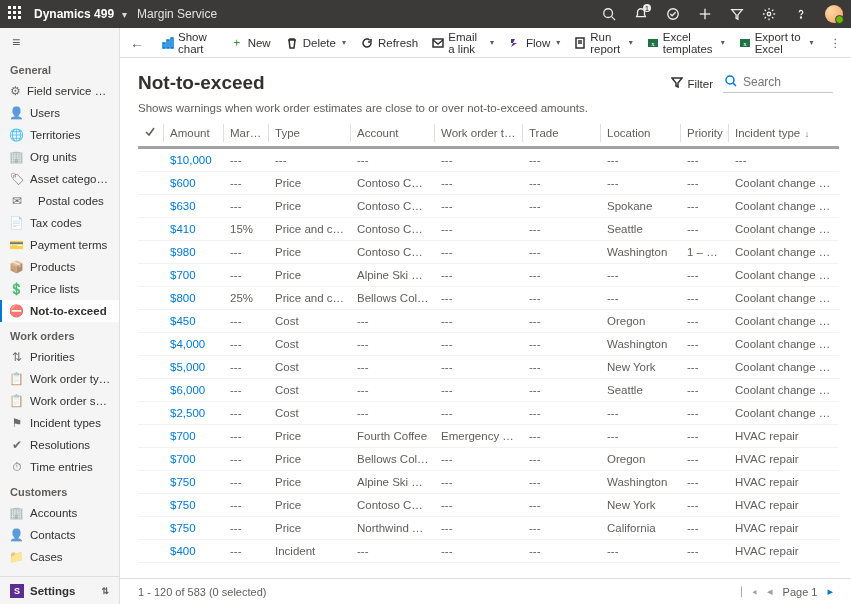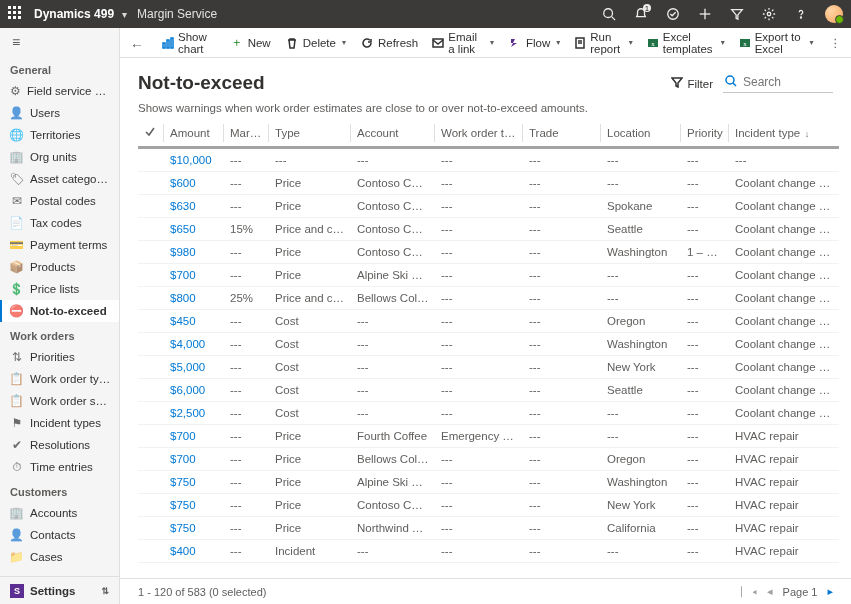--- a/index.html
+++ b/index.html
@@ -276,21 +276,21 @@
         <div class="nav-item">
           <span class="nav-icon">🏢</span>
           <span style="overflow: hidden; text-overflow: ellipsis;">Org units</span>
         </div>
         <div class="nav-item">
           <span class="nav-icon">🏷</span>
           <span style="overflow: hidden; text-overflow: ellipsis;">Asset categories</span>
         </div>
         <div class="nav-item">
           <span class="nav-icon">✉</span>
-          <span style="overflow: hidden; text-overflow: ellipsis;">Postal codes</span>
+          <span style="overflow: hidden; text-overflow: ellipsis; margin-left: 8px;">Postal codes</span>
         </div>
         <div class="nav-item">
           <span class="nav-icon">📄</span>
           <span style="overflow: hidden; text-overflow: ellipsis;">Tax codes</span>
         </div>
         <div class="nav-item">
           <span class="nav-icon">💳</span>
           <span style="overflow: hidden; text-overflow: ellipsis;">Payment terms</span>
         </div>
         <div class="nav-item">
@@ -530,21 +530,21 @@
               <td>Price</td>
               <td>Contoso Corp.</td>
               <td>---</td>
               <td>---</td>
               <td>Spokane</td>
               <td>---</td>
               <td>Coolant change and disposal</td>
             </tr>
             <tr>
               <td class="check-col"></td>
-              <td><span class="amount-link">$650</span></td>
+              <td><span class="amount-link">$410</span></td>
               <td>15%</td>
               <td>Price and cost mar...</td>
               <td>Contoso Corp.</td>
               <td>---</td>
               <td>---</td>
               <td>Seattle</td>
               <td>---</td>
               <td>Coolant change and disposal</td>
             </tr>
             <tr>

